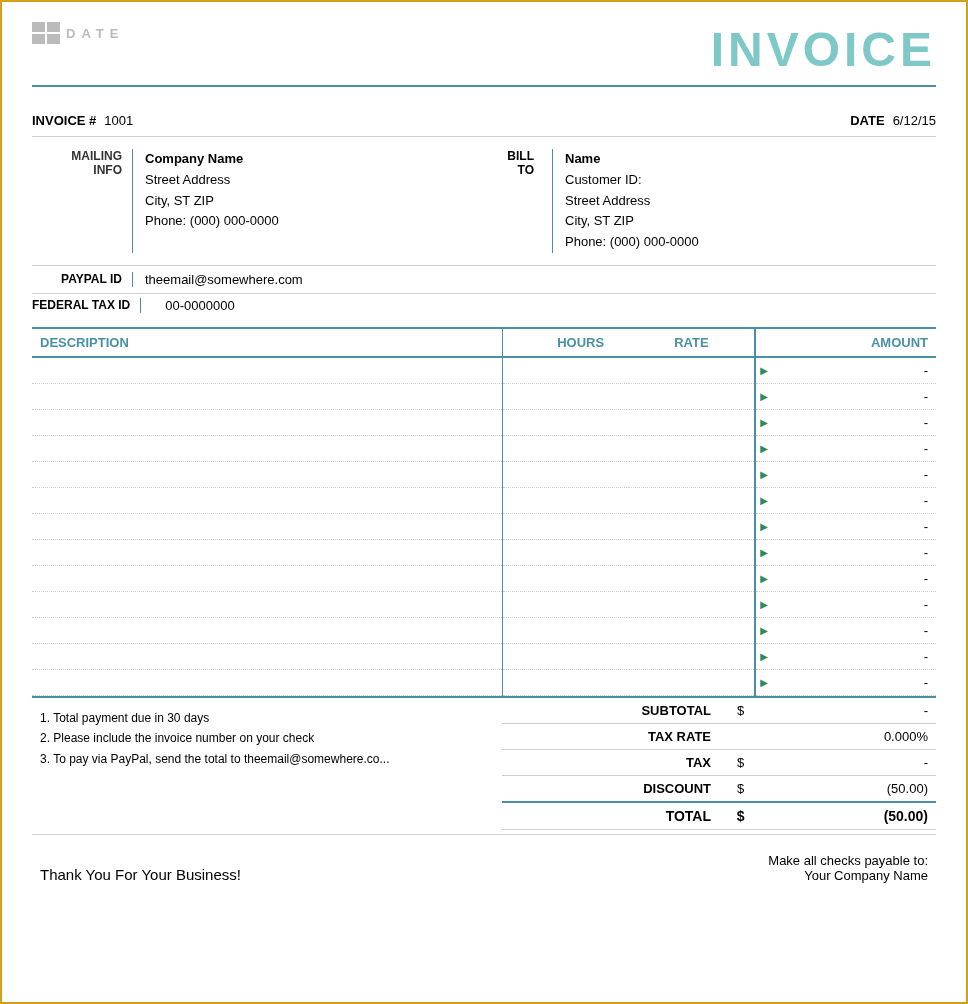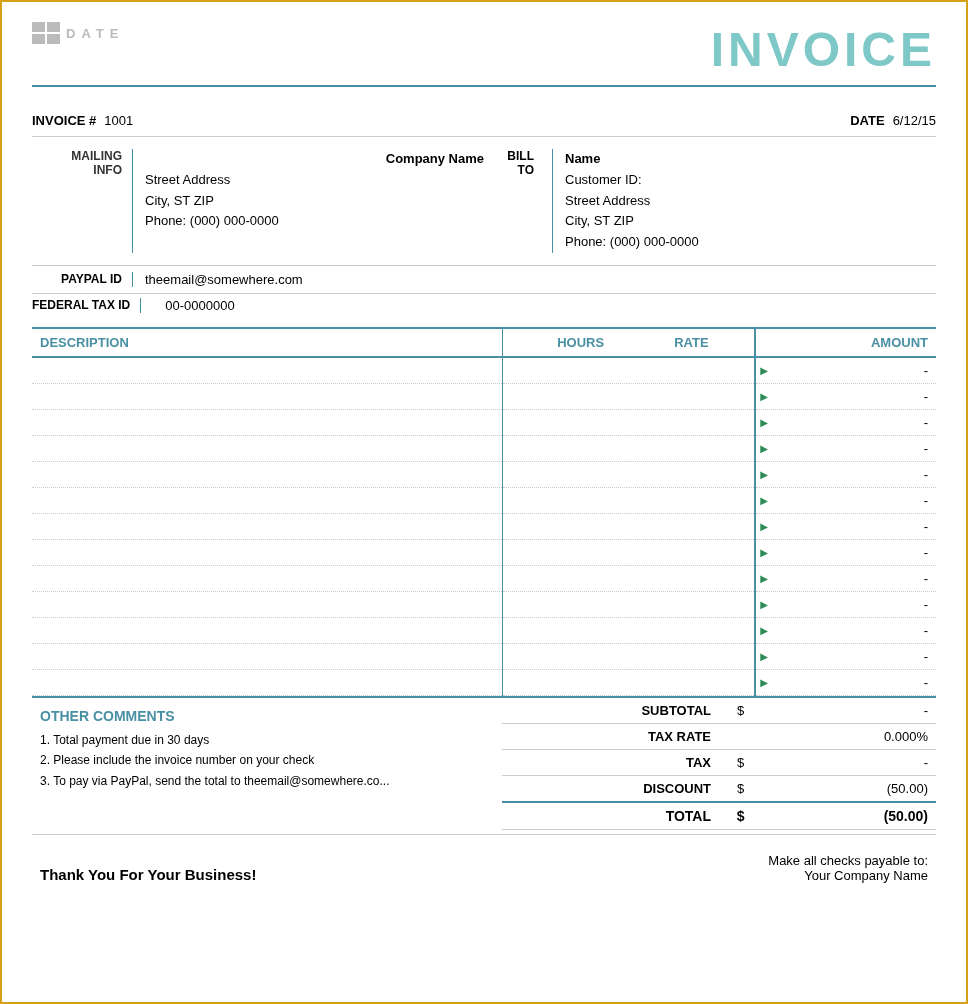--- a/index.html
+++ b/index.html
@@ -99,21 +99,20 @@
       padding-right: 10px;
       min-width: 100px;
     }
     .addr-content {
       border-left: 1px solid #4a90a4;
       padding-left: 12px;
       flex: 1;
     }
     .addr-content .company-name {
       font-weight: bold;
-      text-align: right;
     }
     .addr-content div {
       line-height: 1.6;
     }
     .paypal-row {
       display: flex;
       padding: 6px 0;
       font-size: 13px;
       border-bottom: 1px solid #ccc;
     }
@@ -242,21 +241,21 @@
       border-top: 2px solid #4a90a4;
     }
     .footer {
       display: flex;
       justify-content: space-between;
       align-items: flex-end;
       padding: 14px 8px 6px;
       font-size: 13px;
     }
     .footer-thank {
-      font-weight: bold;
+      font-weight: normal;
       font-size: 15px;
     }
     .footer-right {
       text-align: right;
     }
     .footer-right p:last-child {
       font-weight: normal;
     }
     .divider-h {
       border: none;
@@ -478,21 +477,20 @@
       <td class="amount-cell">
         <span class="green-tick">▶</span>
         -
       </td>
     </tr>
       </tbody>
   </table>
 
   <div class="summary-area">
     <div class="comments-col">
-      <div class="comments-title">OTHER COMMENTS</div>
       <div id="comments-lines">
           <p style="font-size: 12px; line-height: 1.7;">1. Total payment due in 30 days</p>
           <p style="font-size: 12px; line-height: 1.7;">2. Please include the invoice number on your check</p>
           <p style="font-size: 12px; line-height: 1.7;">3. To pay via PayPal, send the total to theemail@somewhere.co...</p>
         </div>
     </div>
     <div class="totals-col">
       <table class="totals-table">
         <tbody>
           <tr>

